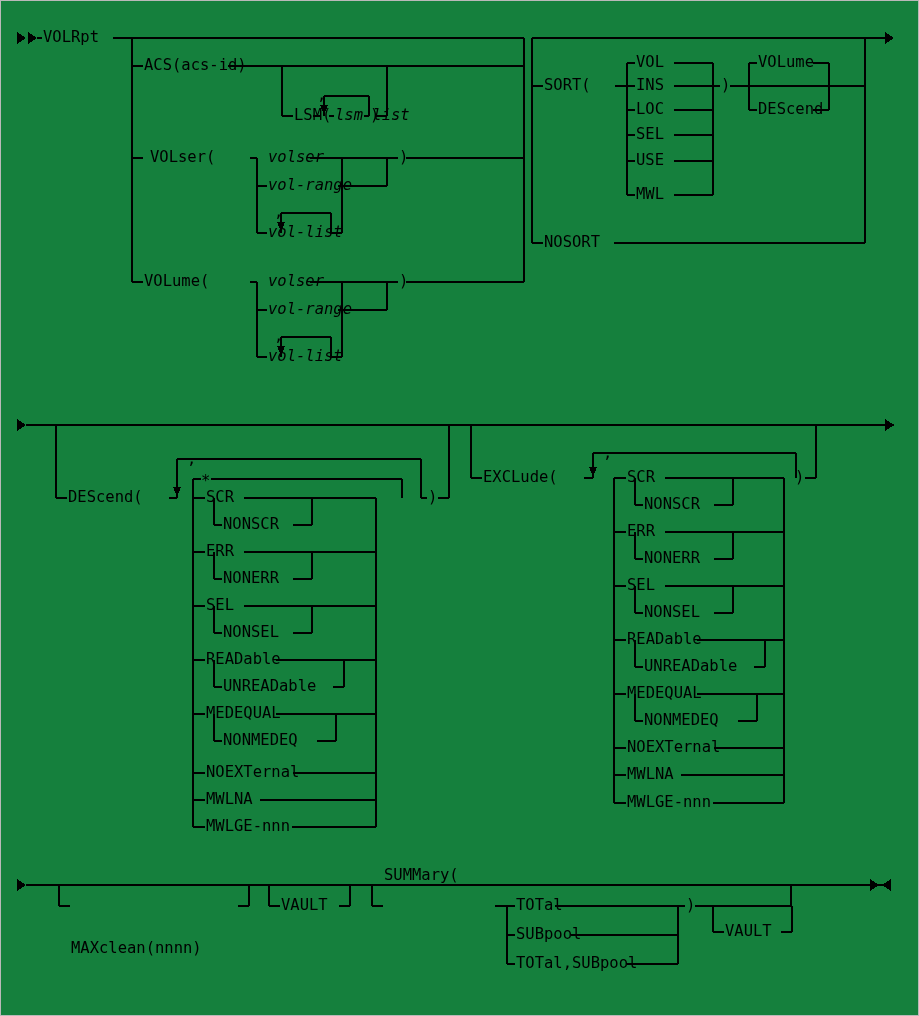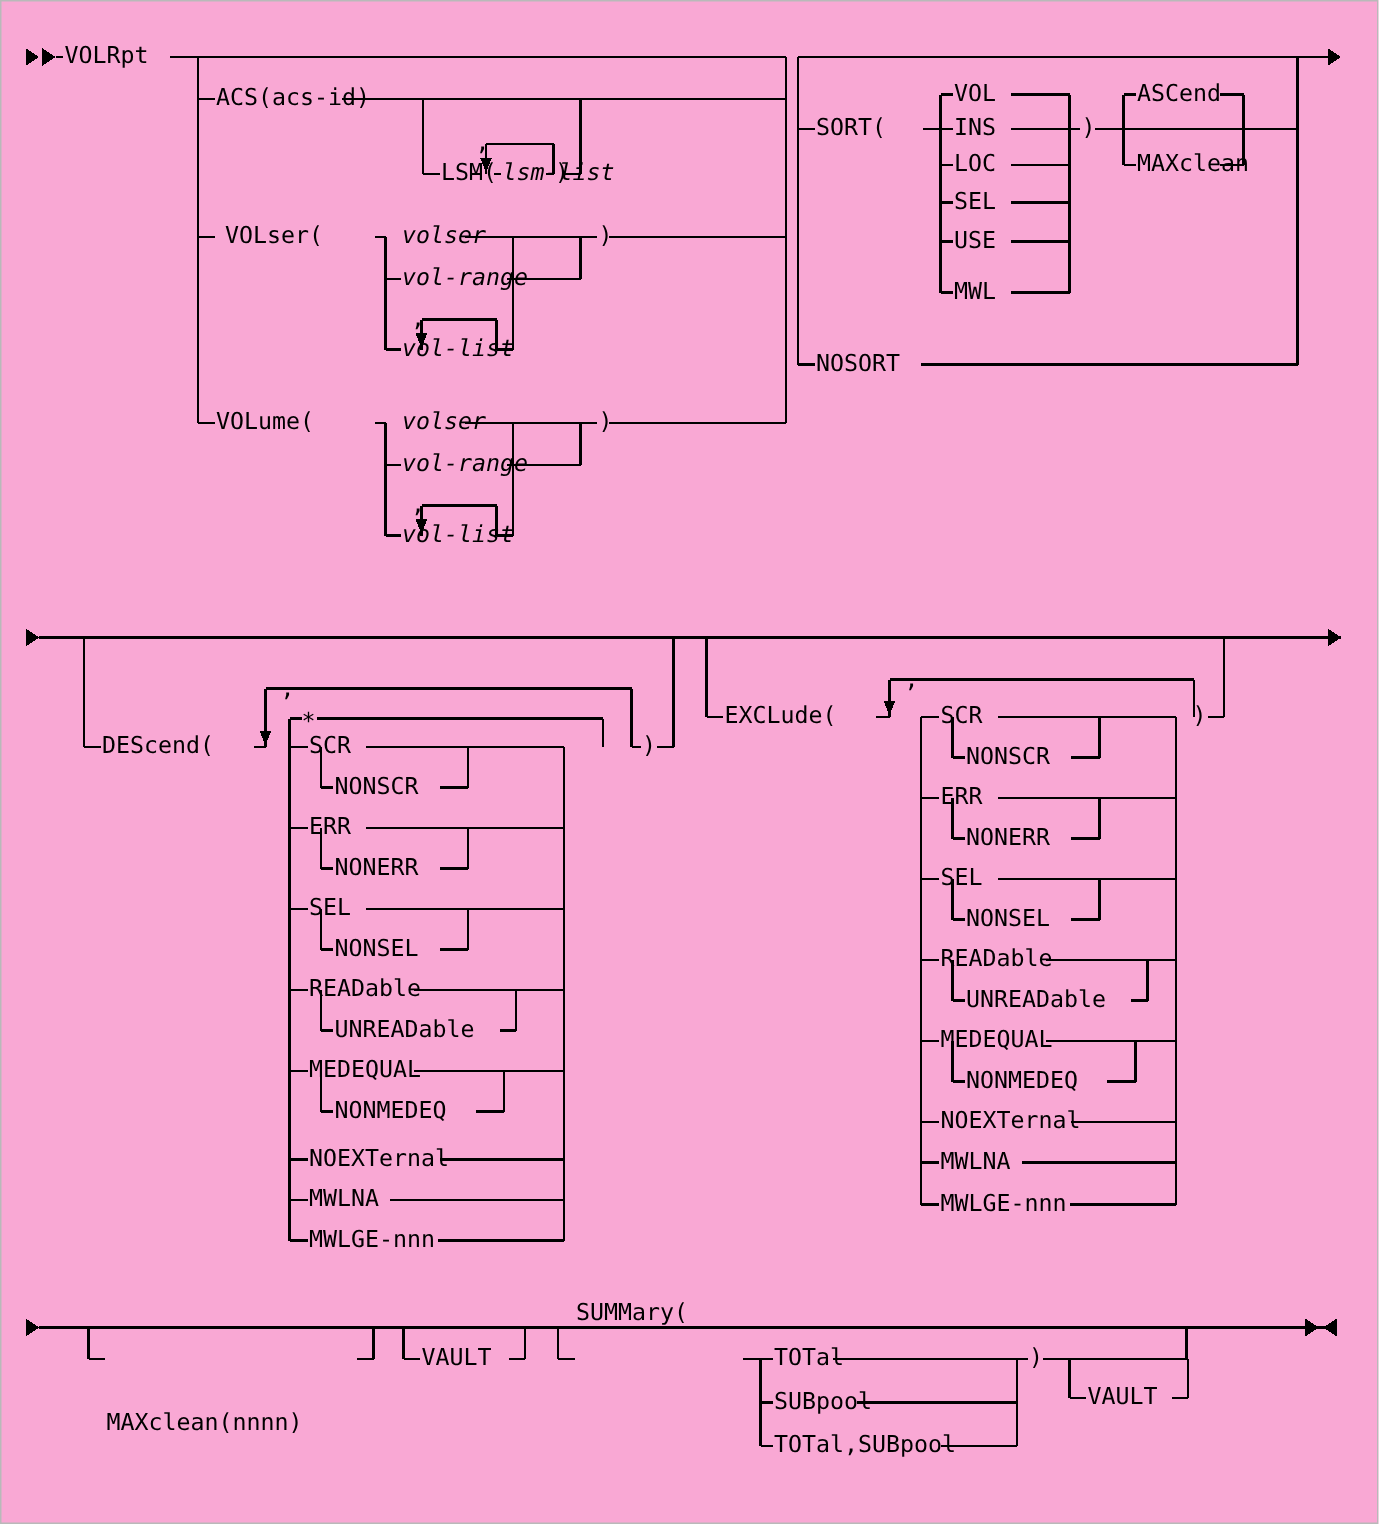--- a/index.html
+++ b/index.html
@@ -1,20 +1,20 @@
 <!DOCTYPE html>
 <html><head>
 <meta charset="utf-8">
 <style>
   html,body{margin:0;padding:0;background:#ffffff;}
   body{font-family:"DejaVu Sans Mono","Liberation Mono",monospace;}
   #canvas{
     position:relative;
     width:919px;height:1016px;
-    background:#f9a8d4;
+    background:#15803d;
     border:1px solid #b9b9b9;
     box-sizing:border-box;
     overflow:hidden;
   }
   #svg{position:absolute;left:0;top:0;width:919px;height:1016px;}
   .lbl{
     position:absolute;
     font-family:"DejaVu Sans Mono","Liberation Mono",monospace;
     font-size:15.5px;
     line-height:15.5px;
@@ -318,22 +318,22 @@
   <div class="lbl ital" style="left:267px;top:356px;">vol-list</div>
 
   <div class="lbl" style="left:543px;top:85px;">SORT(</div>
   <div class="lbl" style="left:635px;top:62px;">VOL</div>
   <div class="lbl" style="left:635px;top:85px;">INS</div>
   <div class="lbl" style="left:635px;top:109px;">LOC</div>
   <div class="lbl" style="left:635px;top:134px;">SEL</div>
   <div class="lbl" style="left:635px;top:160px;">USE</div>
   <div class="lbl" style="left:635px;top:194px;">MWL</div>
   <div class="lbl" style="left:720px;top:85px;">)</div>
-  <div class="lbl" style="left:757px;top:62px;">ASCend</div>
-  <div class="lbl" style="left:757px;top:109px;">MAXclean</div>
+  <div class="lbl" style="left:757px;top:62px;">VOLume</div>
+  <div class="lbl" style="left:757px;top:109px;">DEScend</div>
   <div class="lbl" style="left:543px;top:242px;">NOSORT</div>
 
   <div class="lbl" style="left:67px;top:497px;">DEScend(</div>
   <div class="lbl" style="left:186px;top:459px;">,</div>
   <div class="lbl" style="left:200px;top:481px;">*</div>
   <div class="lbl" style="left:205px;top:497px;">SCR</div>
   <div class="lbl" style="left:222px;top:524px;">NONSCR</div>
   <div class="lbl" style="left:205px;top:551px;">ERR</div>
   <div class="lbl" style="left:222px;top:578px;">NONERR</div>
   <div class="lbl" style="left:205px;top:605px;">SEL</div>

